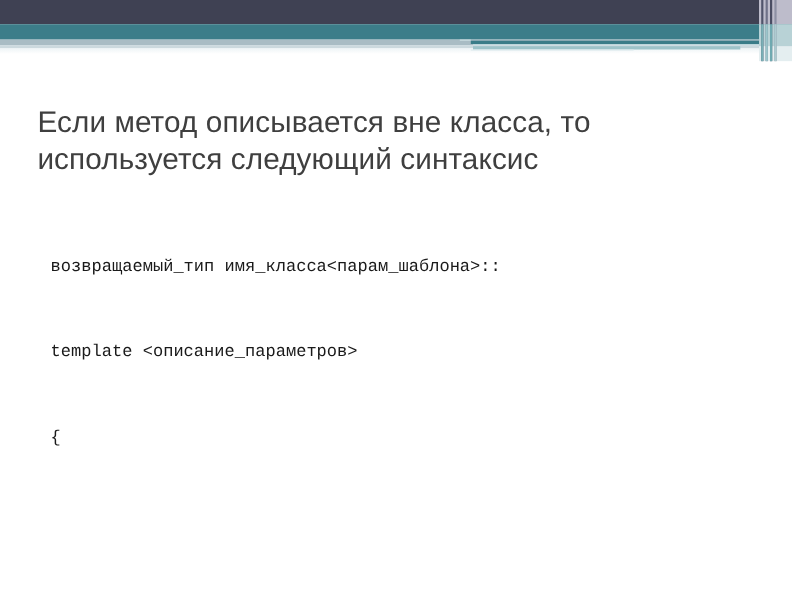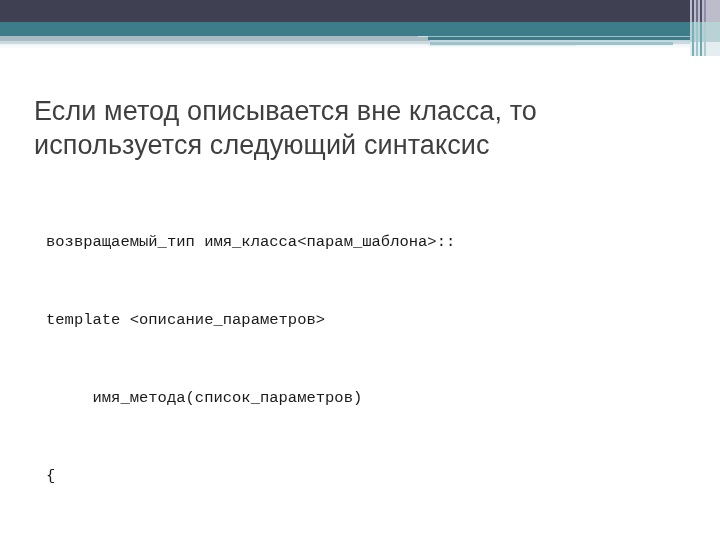--- a/index.html
+++ b/index.html
@@ -235,19 +235,18 @@
       <div class="vstripe-low vl3"></div>
       <div class="vstripe-low vl4"></div>
     </div>
   </div>
 
   <h1 class="title">Если метод описывается вне класса, то используется следующий синтаксис</h1>
 
   <div class="code-block">
     <div class="code-line">возвращаемый_тип имя_класса&lt;парам_шаблона&gt;::</div>
     <div class="code-line">template &lt;описание_параметров&gt;</div>
-    <div class="code-line">     имя_метода(список_параметров)</div>
     <div class="code-line">{</div>
     
     
   </div>
 
 </div>
 
 </body></html>

